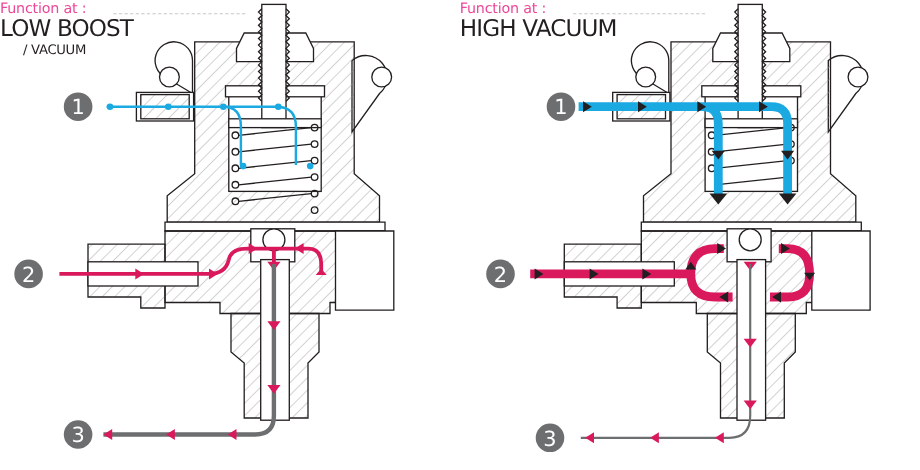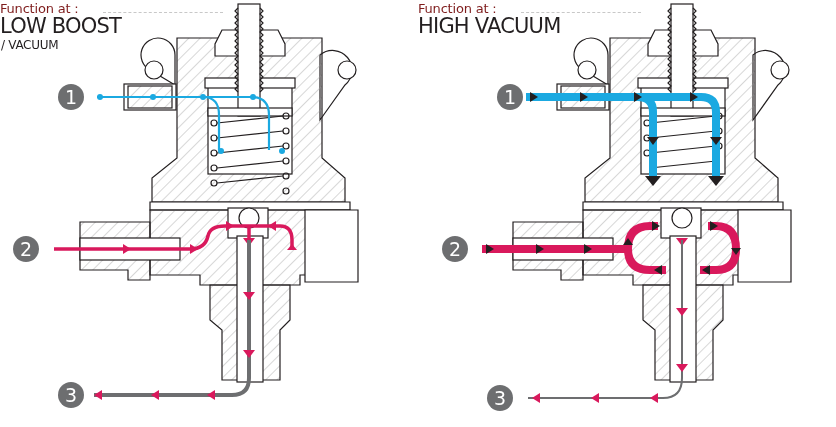--- a/index.html
+++ b/index.html
@@ -1,24 +1,24 @@
 <!DOCTYPE html>
 <html><head>
 <meta charset="utf-8">
 <style>
   html,body{margin:0;padding:0;background:#fff;}
   body{width:836px;height:427px;position:relative;overflow:hidden;font-family:"DejaVu Sans","Liberation Sans",sans-serif;}
   .panel{position:absolute;top:0;width:418px;height:427px;}
   .panel.left{left:0;}
   .panel.right{left:418px;}
   .hdr{position:absolute;left:0;top:0;}
-  .hdr .pre{position:absolute;left:0;top:1px;font-size:13px;color:#7f1d1d;white-space:nowrap;letter-spacing:-0.2px;}
+  .hdr .pre{position:absolute;left:0;top:1px;font-size:13px;color:#ec4899;white-space:nowrap;letter-spacing:-0.2px;}
   .hdr .dash{position:absolute;left:103px;top:12px;width:120px;border-top:1px dashed #c8c8c8;}
   .hdr .mode{position:absolute;left:0;top:14px;font-size:21px;color:#231f20;white-space:nowrap;letter-spacing:-0.8px;}
-  .hdr .sub{position:absolute;left:1px;top:38px;font-size:12px;color:#231f20;white-space:nowrap;letter-spacing:-0.3px;}
+  .hdr .sub{position:absolute;left:1px;top:38px;font-size:12px;color:#231f20;white-space:nowrap;letter-spacing:-0.3px;padding-left:20px;}
   svg.diagram{position:absolute;left:0;top:0;}
 </style>
 </head>
 <body>
 
 <div class="panel left">
   <svg class="diagram" width="418" height="427" viewBox="0 0 418 427">
     <defs>
       <pattern id="hatchL" patternUnits="userSpaceOnUse" width="8" height="8" patternTransform="rotate(45)">
         <line x1="0" y1="0" x2="0" y2="8" stroke="#9a9a9a" stroke-width="0.8"></line>

